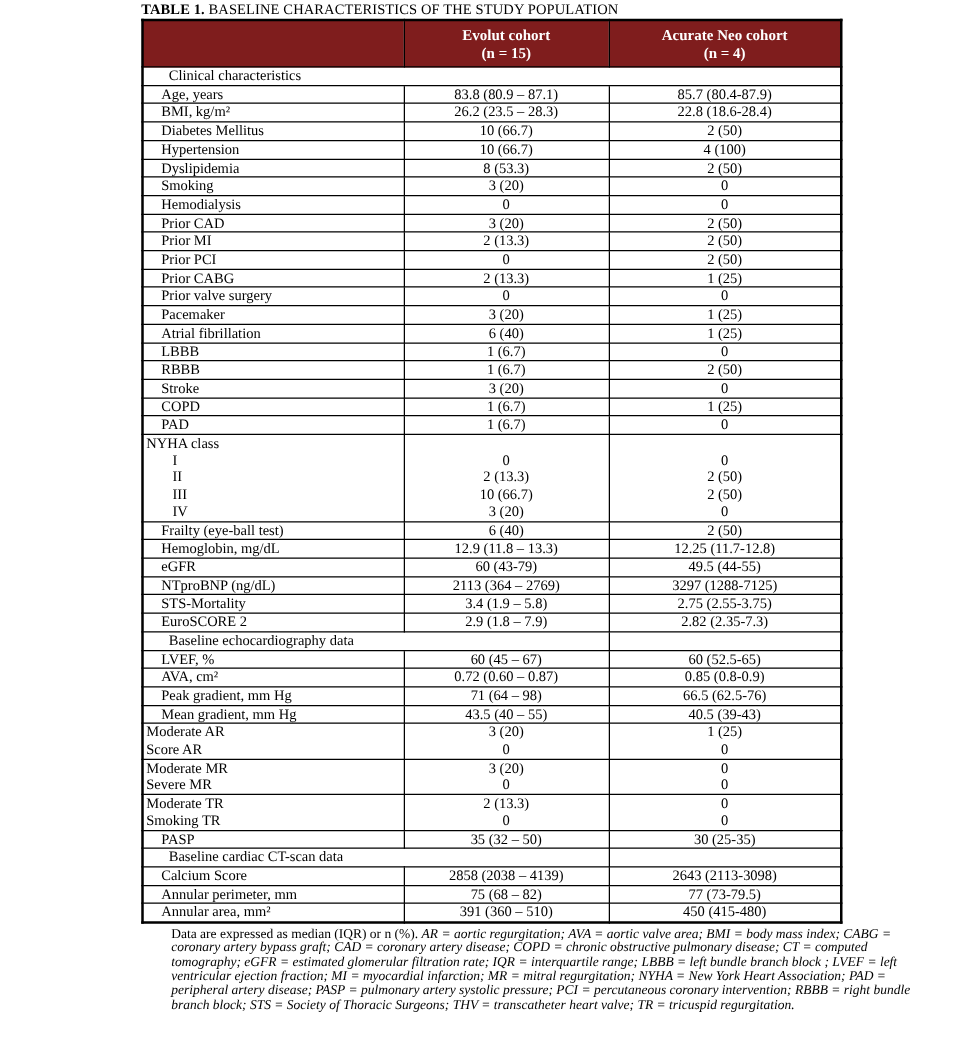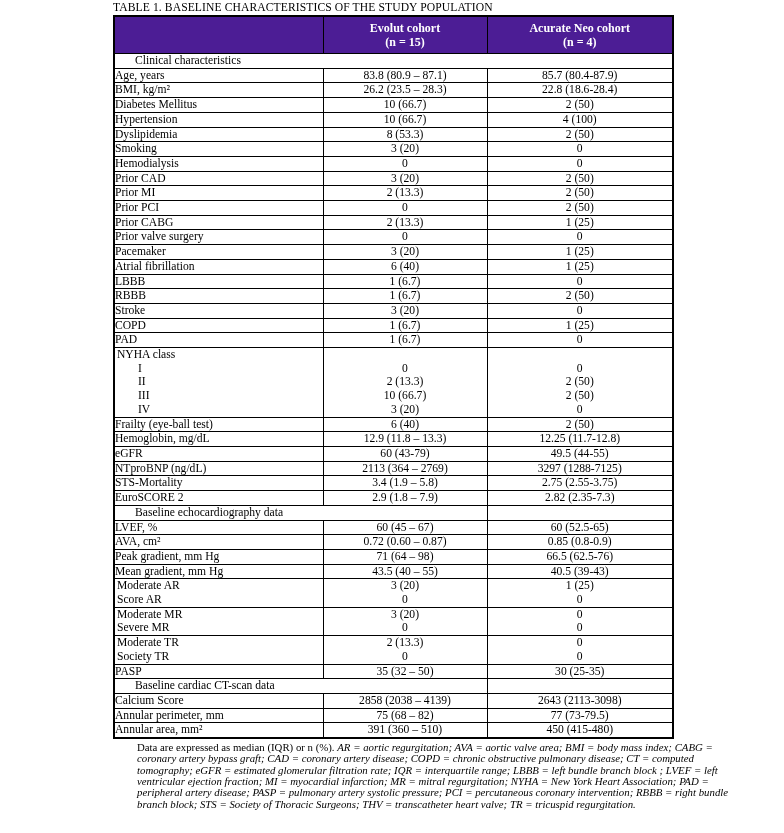--- a/index.html
+++ b/index.html
@@ -3,47 +3,47 @@
 <meta charset="utf-8">
 <style>
   html, body { margin: 0; padding: 0; background: #ffffff; }
   body {
     width: 784px; height: 833px; position: relative;
     font-family: "Liberation Serif", "DejaVu Serif", serif;
     color: #000;
   }
   .page { position: absolute; left: 113px; top: 1px; width: 640px; }
   .title { font-size: 11.6px; line-height: 13px; margin: 0 0 1px 0; letter-spacing: 0.1px; }
-  .title .bold { font-weight: normal; }
+  .title .bold { font-weight: bold; }
 
   table.main {
     border-collapse: collapse;
     table-layout: fixed;
     width: 559px;
     border: 2px solid #000;
   }
   col.c1 { width: 209px; }
   col.c2 { width: 164px; }
   col.c3 { width: 186px; }
 
   th, td { border: 1px solid #000; padding: 0; vertical-align: top; }
 
   th {
-    background: #4c1d95;
+    background: #7f1d1d;
     color: #ffffff;
     font-weight: bold;
     font-size: 12px;
     line-height: 14px;
     text-align: center;
     vertical-align: middle;
     padding: 4px 2px;
   }
 
   td { font-size: 11.6px; line-height: 13.7px; }
-  td.label   { text-align: left; }
+  td.label   { text-align: left; padding-left: 14px; }
   td.seclabel{ text-align: left; padding-left: 20px; }
   td.value   { text-align: center; }
 
   .line { line-height: 13.7px; }
   td.glabel .line { padding-left: 2px; }
   td.glabel .line.sub { padding-left: 23px; }
 
   .footnote {
     width: 601px;
     margin-top: 3px;
@@ -282,21 +282,21 @@
             <div class="line">0</div>
           </td>
           <td class="value">
             <div class="line">0</div>
             <div class="line">0</div>
           </td>
         </tr>
         <tr>
           <td class="glabel">
             <div class="line">Moderate TR</div>
-            <div class="line">Society TR</div>
+            <div class="line">Smoking TR</div>
           </td>
           <td class="value">
             <div class="line">2 (13.3)</div>
             <div class="line">0</div>
           </td>
           <td class="value">
             <div class="line">0</div>
             <div class="line">0</div>
           </td>
         </tr>

